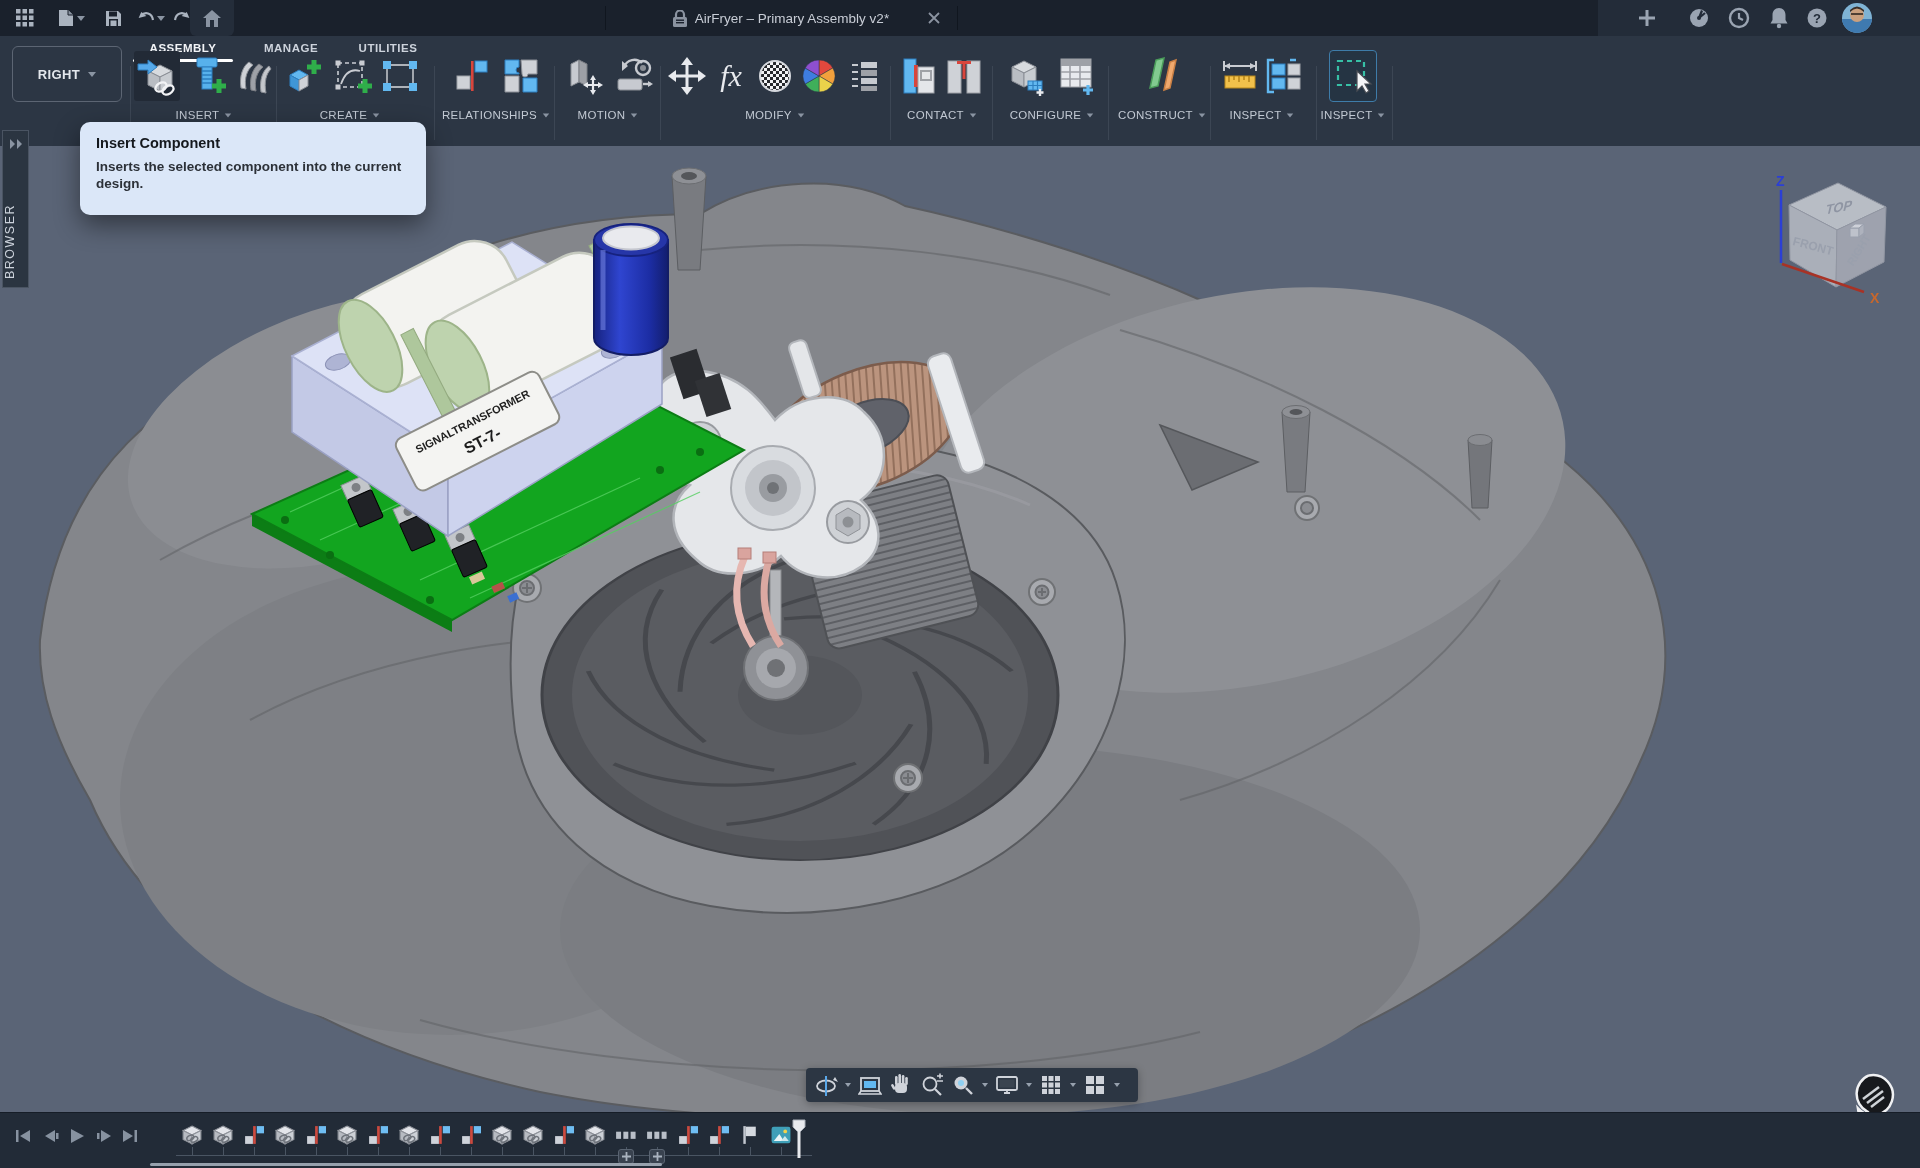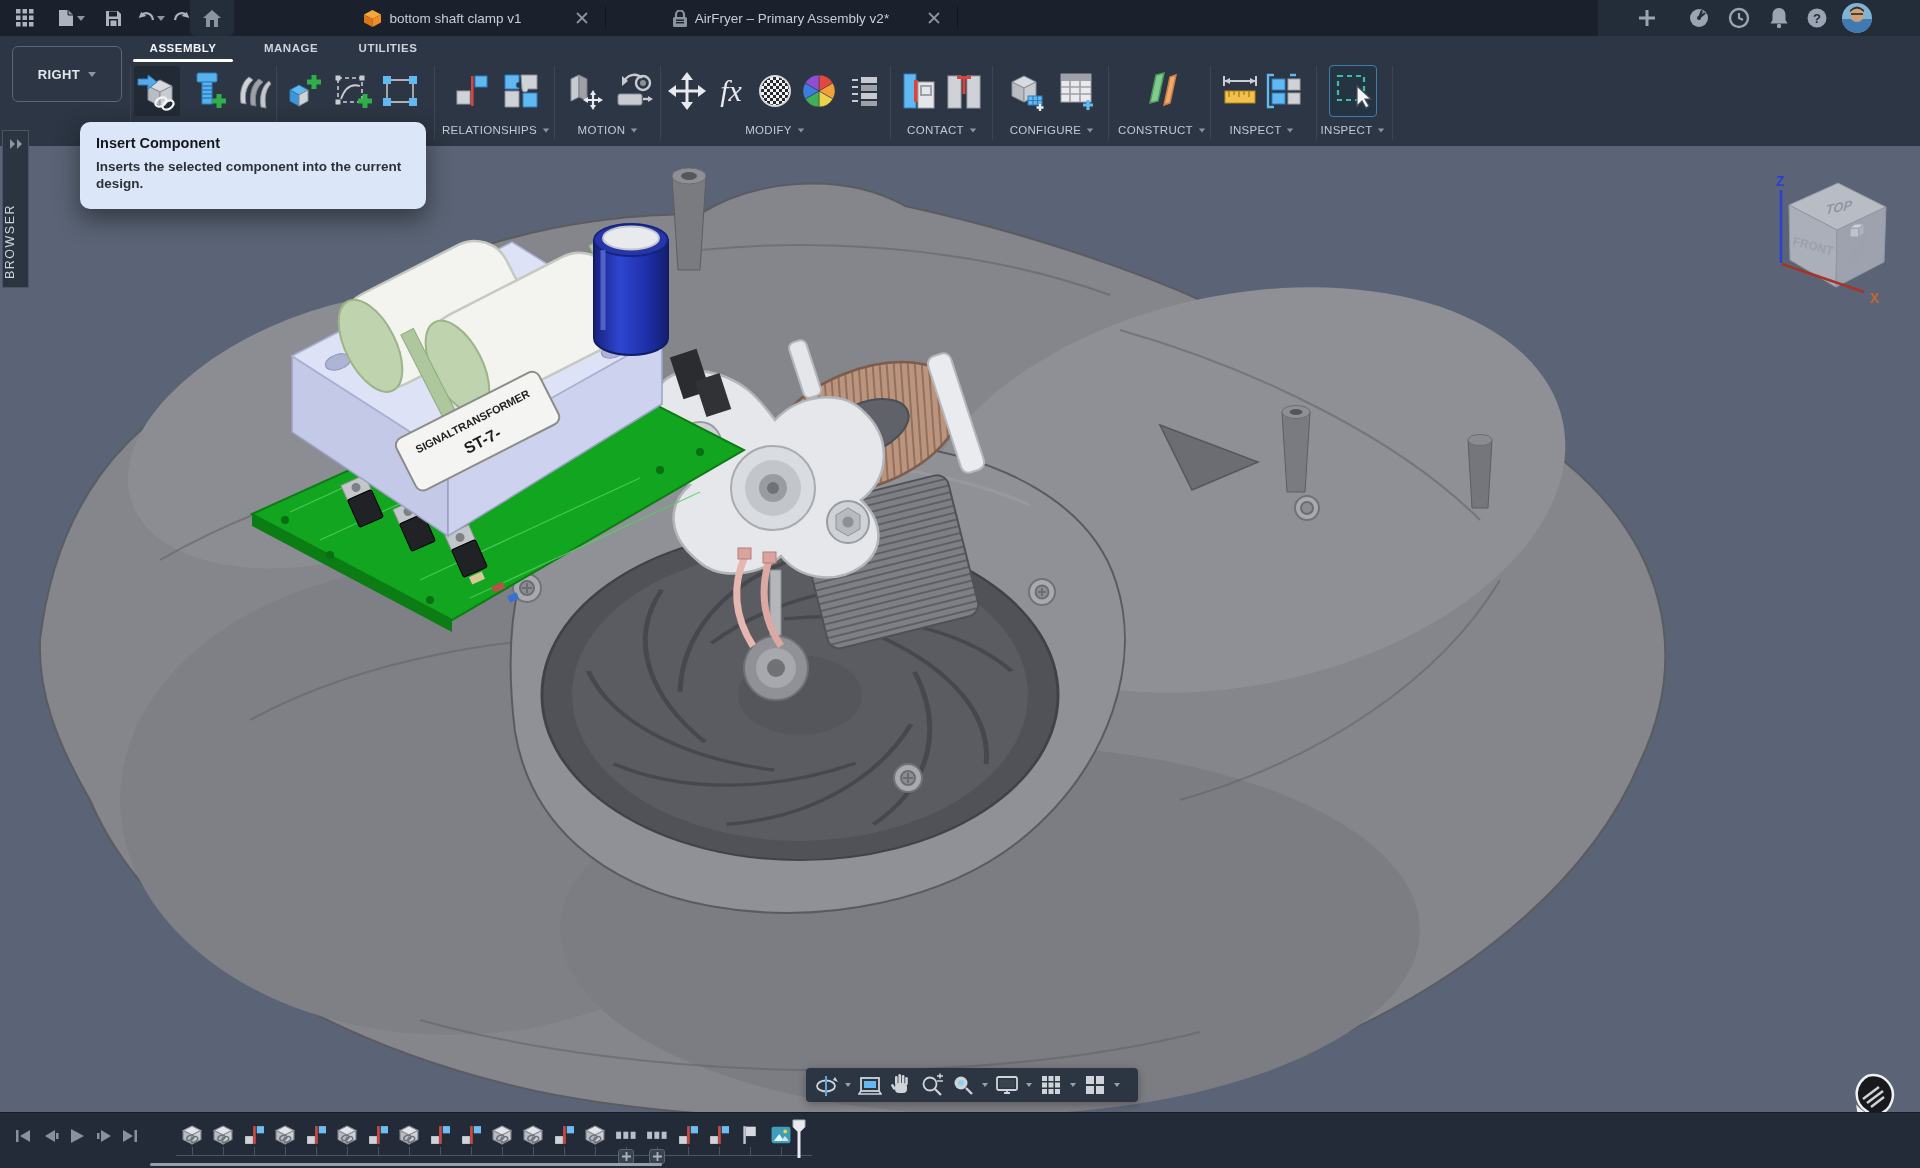--- a/index.html
+++ b/index.html
@@ -18,32 +18,32 @@
   .doc-tab .x{position:absolute;right:14px;top:10px;width:16px;height:16px;}
   .tab-sep{position:absolute;top:6px;width:1px;height:24px;background:#10161f;}
   .avatar{position:absolute;top:3px;width:30px;height:30px;border-radius:50%;overflow:hidden;cursor:pointer;}
 
   
   #toolbar{position:absolute;left:0;top:36px;width:1920px;height:110px;background:#2c3644;}
   #design-btn{position:absolute;left:12px;top:10px;width:110px;height:56px;border:1px solid #5c6573;border-radius:6px;display:flex;align-items:center;justify-content:center;gap:8px;color:#e3e7ec;font-size:13px;font-weight:bold;letter-spacing:.4px;cursor:pointer;}
   .ws-tab{position:absolute;top:0;height:24px;display:flex;align-items:center;justify-content:center;color:#cdd3dc;font-size:11.5px;font-weight:bold;letter-spacing:.5px;cursor:pointer;}
   .ws-tab.active{color:#f2f4f7;}
   .ws-underline{position:absolute;top:23px;height:3px;background:#ffffff;border-radius:2px;}
-  .tgroup{position:absolute;top:26px;height:84px;display:flex;flex-direction:column;align-items:center;justify-content:flex-start;}
+  .tgroup{position:absolute;top:11px;height:84px;display:flex;flex-direction:column;align-items:center;justify-content:flex-start;}
   .tg-icons{height:58px;display:flex;align-items:center;justify-content:center;gap:4px;}
   .tg-label{height:20px;display:flex;align-items:center;gap:5px;color:#c2c9d3;font-size:11.5px;letter-spacing:.3px;}
   .tg-label .caret{border-top-color:#8a94a2;transform:scale(.8);}
   .tool{width:46px;height:50px;display:flex;align-items:center;justify-content:center;border-radius:3px;cursor:pointer;}
   .tool.sm{width:40px;}
   .tool.pressed{background:#222a36;}
   .tool.sel-active{background:#253443;outline:1px solid #3e7ca9;}
   .tb-sep{position:absolute;top:30px;width:1px;height:74px;background:#3c4654;}
 
   
-  #tooltip{position:absolute;left:80px;top:122px;width:346px;background:#dbe7f8;border-radius:10px;padding:13px 16px 16px 16px;box-shadow:0 10px 26px rgba(0,0,0,.45);z-index:40;}
+  #tooltip{position:absolute;left:80px;top:122px;width:346px;background:#dbe7f8;border-radius:10px;padding:13px 16px 22px 16px;box-shadow:0 10px 26px rgba(0,0,0,.45);z-index:40;}
   #tooltip h4{margin:0 0 8px 0;font-size:14.5px;color:#14181d;}
   #tooltip p{margin:0;font-size:13.5px;font-weight:bold;color:#2c3138;line-height:1.25;}
   #tooltip p + p{margin-top:14px;}
 
   
   #browser-tab{position:absolute;left:2px;top:130px;width:27px;height:158px;background:#2b3541;border:1px solid #4a5462;display:flex;flex-direction:column;align-items:center;padding-top:8px;cursor:pointer;}
   #browser-label{position:absolute;bottom:8px;left:0;width:27px;text-align:center;writing-mode:vertical-rl;transform:rotate(180deg);color:#ccd2db;font-size:12.5px;letter-spacing:1.5px;}
 
   
   #viewport{position:absolute;left:0;top:146px;width:1920px;height:966px;background:#5a6476;}
@@ -344,31 +344,20 @@
         </svg>
       <span class="caret" style="margin-left:2px"></span>
     </div>
     <div id="home-tile">
       <svg width="18" height="17">
           <polygon points="9,0 18,8 15,8 15,17 3,17 3,8 0,8" fill="#8a94a2"></polygon>
           <rect x="7" y="10" width="4" height="7" fill="#242d3a"></rect>
         </svg>
     </div>
 
-    <div class="doc-tab" style="left:282px;width:322px">
-      <svg width="17" height="17">
-          <polygon points="8.5,0 17,4.5 8.5,9 0,4.5" fill="#f6a83c"></polygon>
-          <polygon points="0,4.5 8.5,9 8.5,17 0,12.5" fill="#dd7716"></polygon>
-          <polygon points="17,4.5 8.5,9 8.5,17 17,12.5" fill="#ef8d26"></polygon>
-        </svg>
-      <span>bottom shaft clamp v1</span>
-      <span class="x"><svg width="16" height="16">
-            <path d="M3 3 L13 13 M13 3 L3 13" stroke="#8b93a0" stroke-width="1.8"></path>
-          </svg></span>
-    </div>
     <div class="tab-sep" style="left:605px"></div>
     <div class="doc-tab" style="left:606px;width:350px">
       <svg width="14" height="17">
           <rect x="0" y="7" width="14" height="10" rx="1.5" fill="#8b93a0"></rect>
           <path d="M3 7 V4.5 A4 4 0 0 1 11 4.5 V7" fill="none" stroke="#8b93a0" stroke-width="2.2"></path>
           <rect x="3" y="9.5" width="8" height="1.4" fill="#1a212c"></rect>
           <rect x="3" y="12" width="8" height="1.4" fill="#1a212c"></rect>
         </svg>
       <span>AirFryer – Primary Assembly v2*</span>
       <span class="x"><svg width="16" height="16">

